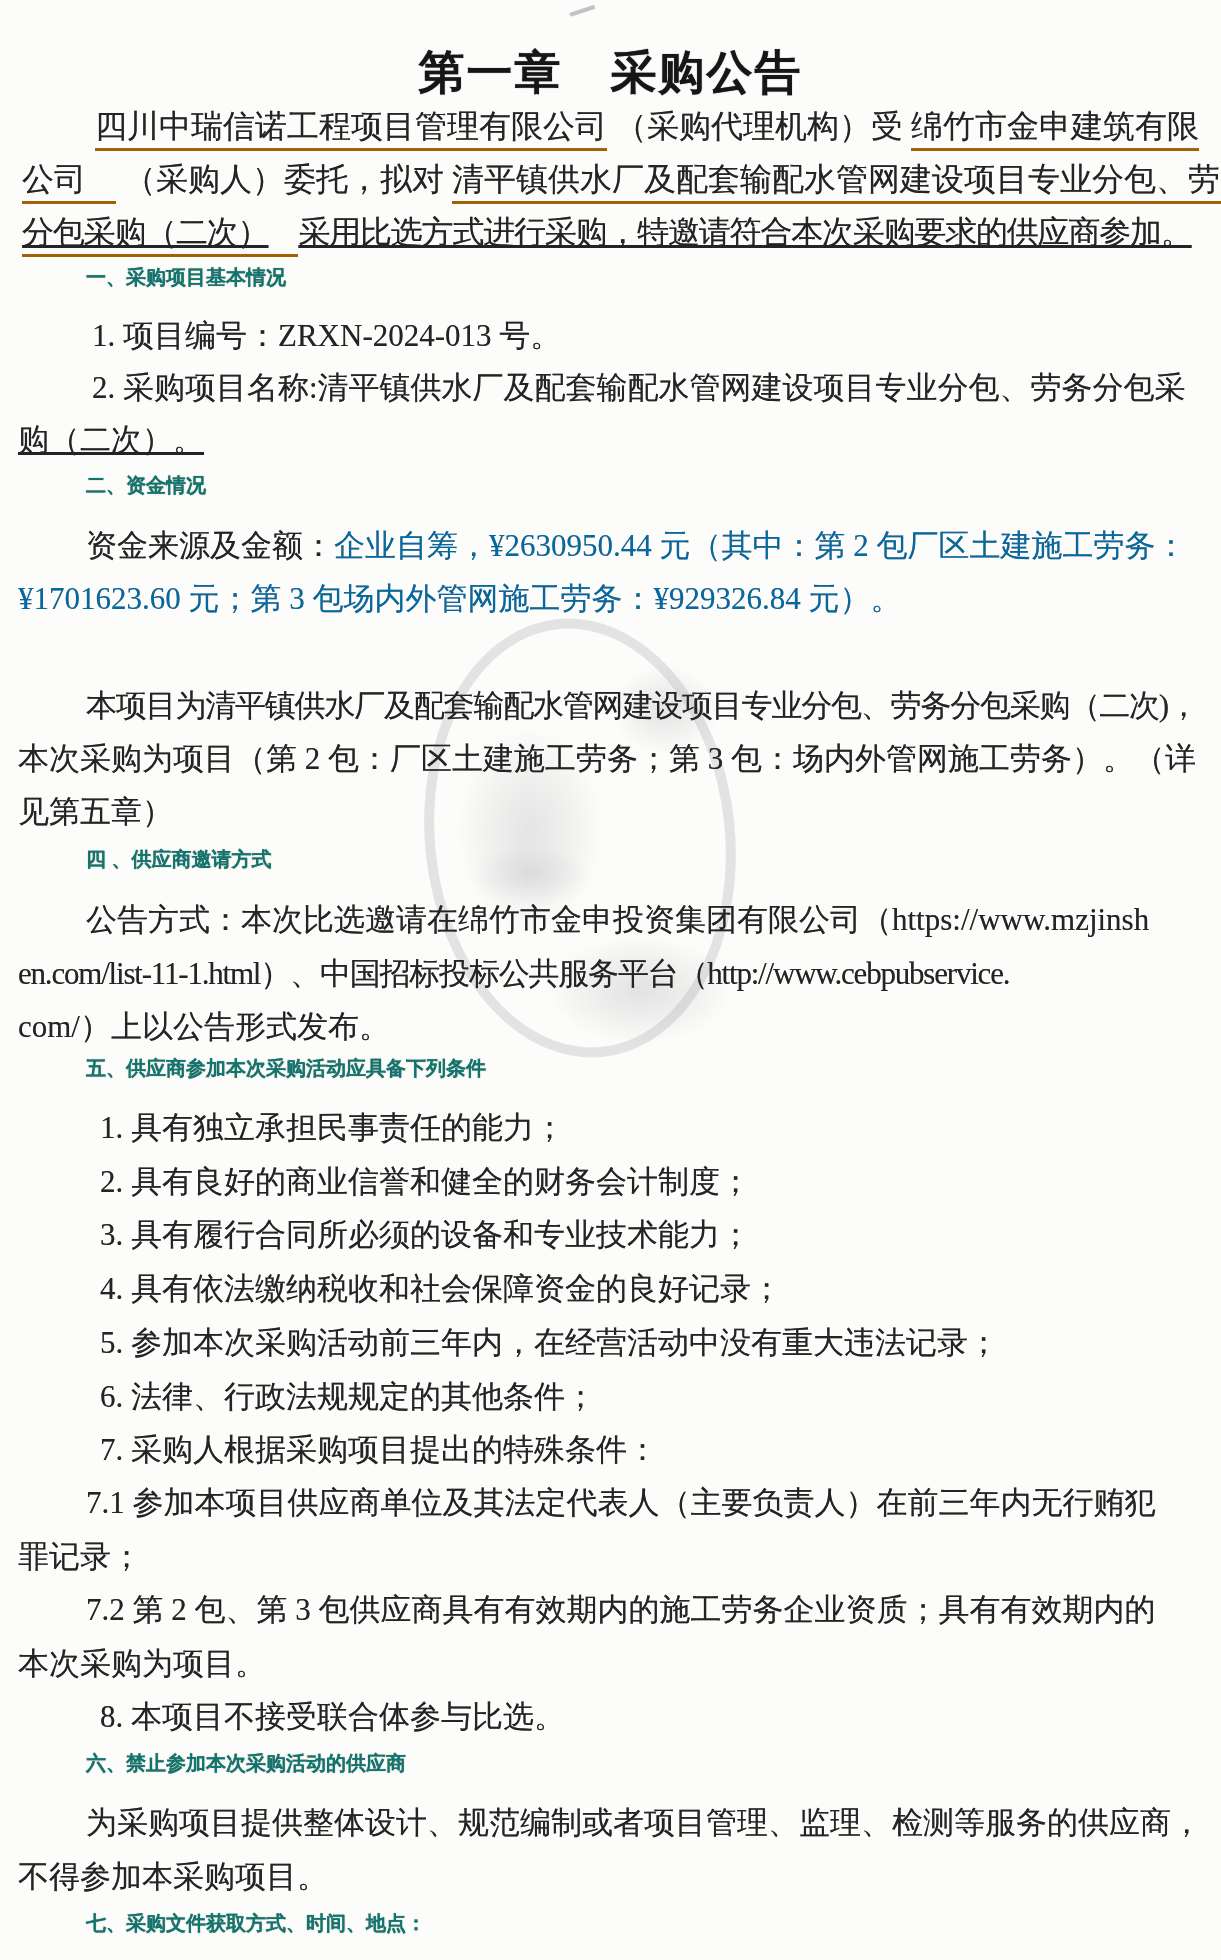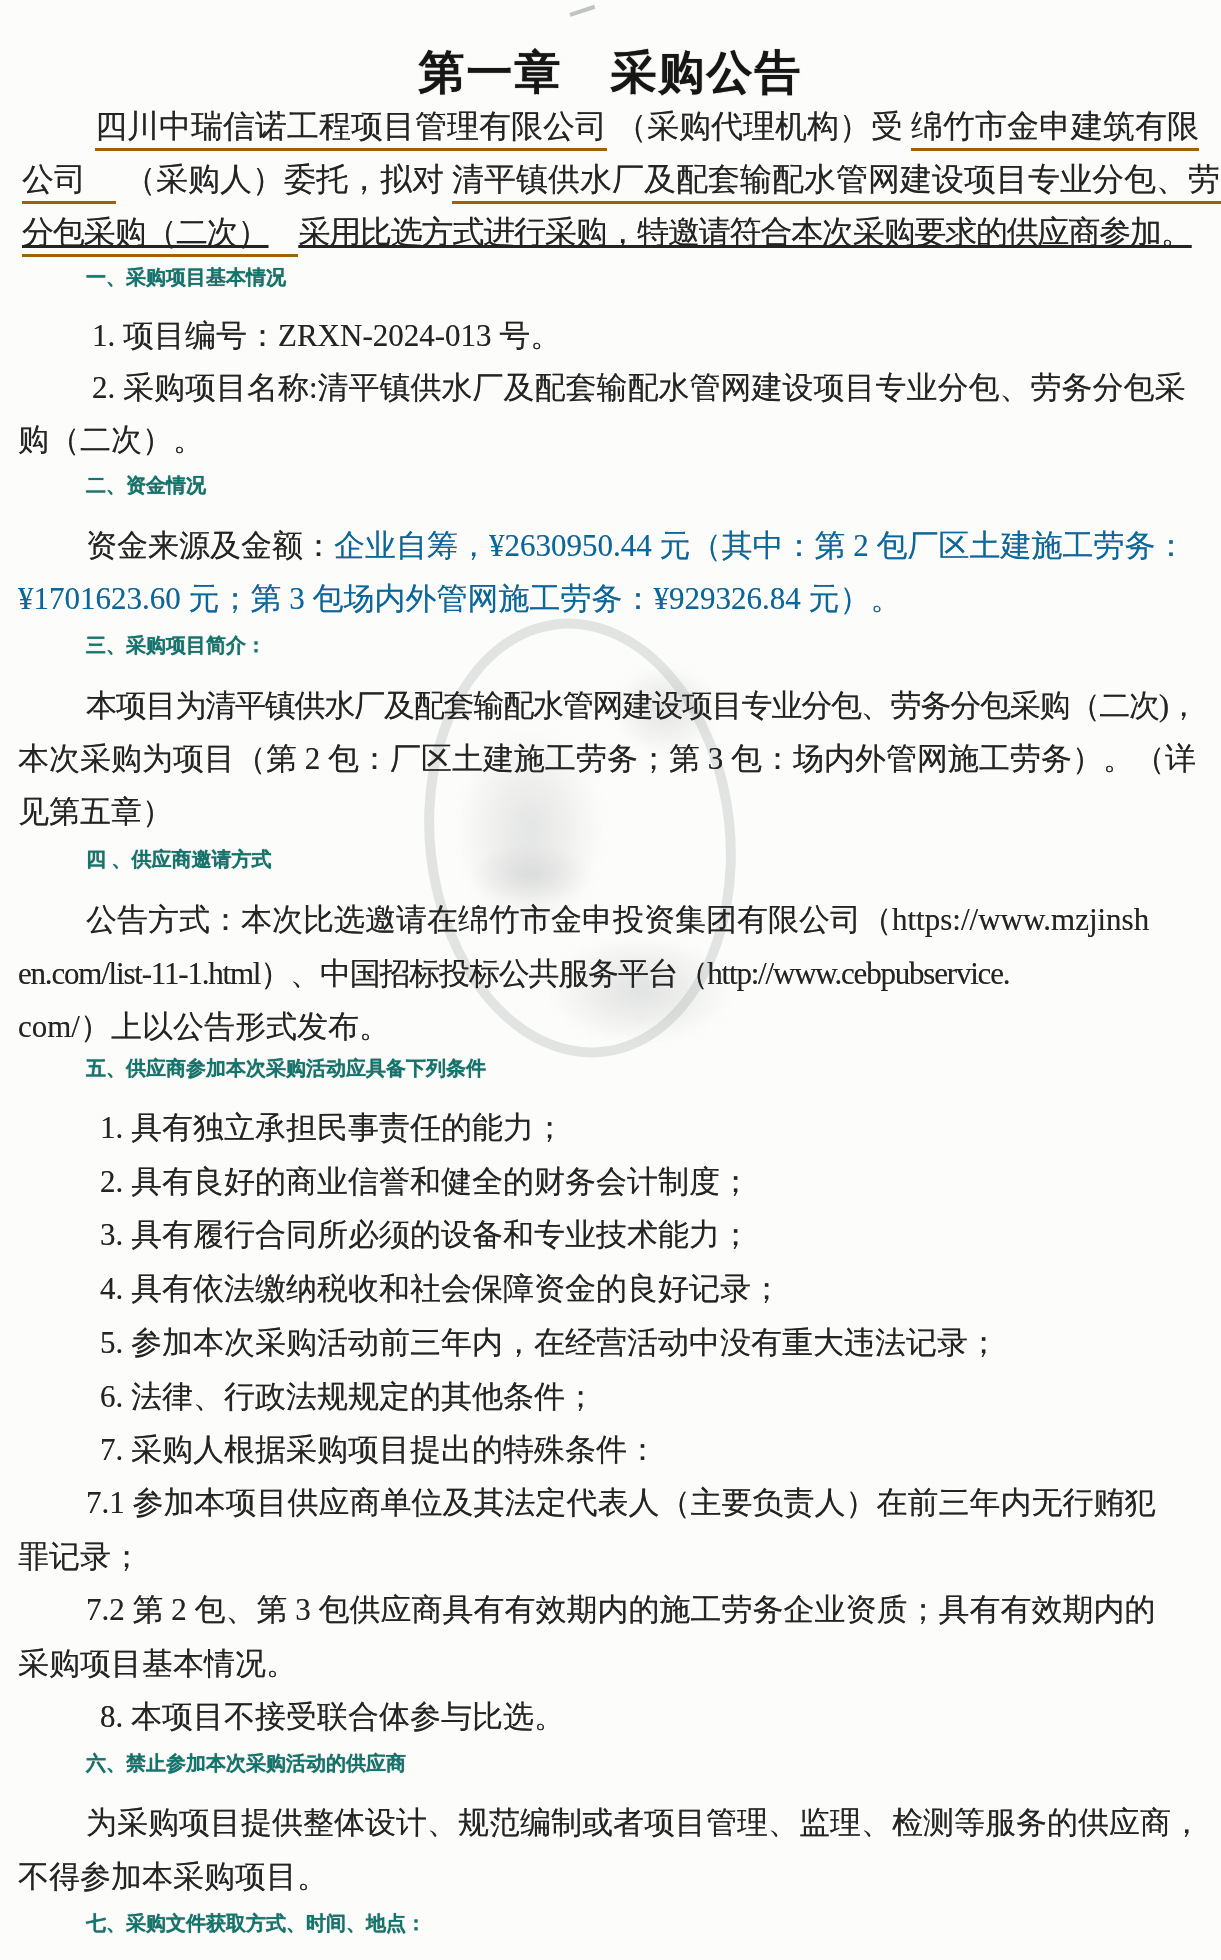--- a/index.html
+++ b/index.html
@@ -81,48 +81,47 @@
 
   <div class="line fs32" style="top:106px;left:95px;"><span class="u">四川中瑞信诺工程项目管理有限公司</span><span> （采购代理机构）受 </span><span class="u">绵竹市金申建筑有限</span></div>
 
   <div class="line fs32" style="top:159px;left:22px;"><span class="u u-ext">公司</span><span> （采购人）委托，拟对 </span><span class="u">清平镇供水厂及配套输配水管网建设项目专业分包、劳务</span></div>
 
   <div class="line fs32 tight" style="top:212px;left:22px;text-decoration:underline;"><span class="u u-ext">分包采购（二次）</span><span>采用比选方式进行采购，特邀请符合本次采购要求的供应商参加。</span></div>
 
   <div class="line hd" style="top:265px;left:86px;">一、采购项目基本情况</div>
   <div class="line" style="top:317px;left:92px;">1. 项目编号：ZRXN-2024-013 号。</div>
   <div class="line" style="top:369px;left:92px;">2. 采购项目名称:清平镇供水厂及配套输配水管网建设项目专业分包、劳务分包采</div>
-  <div class="line" style="top:421px;left:18px;">购（二次）。</div>
+  <div class="line" style="top:421px;left:18px;text-decoration:underline;">购（二次）。</div>
 
   <div class="line hd" style="top:473px;left:86px;">二、资金情况</div>
   <div class="line" style="top:527px;left:86px;"><span>资金来源及金额：</span><span class="red">企业自筹，¥2630950.44 元（其中：第 2 包厂区土建施工劳务：</span></div>
   <div class="line red" style="top:580px;left:18px;">¥1701623.60 元；第 3 包场内外管网施工劳务：¥929326.84 元）。</div>
 
-  <div class="line hd" style="top:633px;left:86px;">三、采购项目简介：</div>
   <div class="line tight" style="top:687px;left:86px;">本项目为清平镇供水厂及配套输配水管网建设项目专业分包、劳务分包采购（二次)，</div>
   <div class="line" style="top:740px;left:18px;">本次采购为项目（第 2 包：厂区土建施工劳务；第 3 包：场内外管网施工劳务）。（详</div>
   <div class="line" style="top:793px;left:18px;">见第五章）</div>
 
   <div class="line hd" style="top:847px;left:86px;">四 、供应商邀请方式</div>
   <div class="line" style="top:901px;left:86px;">公告方式：本次比选邀请在绵竹市金申投资集团有限公司（https://www.mzjinsh</div>
   <div class="line tight" style="top:955px;left:18px;">en.com/list-11-1.html）、中国招标投标公共服务平台（http://www.cebpubservice.</div>
   <div class="line" style="top:1008px;left:18px;">com/）上以公告形式发布。</div>
 
   <div class="line hd" style="top:1056px;left:86px;">五、供应商参加本次采购活动应具备下列条件</div>
   <div class="line" style="top:1109px;left:100px;">1. 具有独立承担民事责任的能力；</div>
   <div class="line" style="top:1163px;left:100px;">2. 具有良好的商业信誉和健全的财务会计制度；</div>
   <div class="line" style="top:1216px;left:100px;">3. 具有履行合同所必须的设备和专业技术能力；</div>
   <div class="line" style="top:1270px;left:100px;">4. 具有依法缴纳税收和社会保障资金的良好记录；</div>
   <div class="line" style="top:1324px;left:100px;">5. 参加本次采购活动前三年内，在经营活动中没有重大违法记录；</div>
   <div class="line" style="top:1378px;left:100px;">6. 法律、行政法规规定的其他条件；</div>
   <div class="line" style="top:1431px;left:100px;">7. 采购人根据采购项目提出的特殊条件：</div>
   <div class="line" style="top:1484px;left:86px;">7.1 参加本项目供应商单位及其法定代表人（主要负责人）在前三年内无行贿犯</div>
   <div class="line" style="top:1538px;left:18px;">罪记录；</div>
   <div class="line" style="top:1591px;left:86px;">7.2 第 2 包、第 3 包供应商具有有效期内的施工劳务企业资质；具有有效期内的</div>
-  <div class="line" style="top:1645px;left:18px;">采购项目基本情况。</div>
+  <div class="line" style="top:1645px;left:18px;">本次采购为项目。</div>
   <div class="line" style="top:1698px;left:100px;">8. 本项目不接受联合体参与比选。</div>
 
   <div class="line hd" style="top:1751px;left:86px;">六、禁止参加本次采购活动的供应商</div>
   <div class="line" style="top:1804px;left:86px;">为采购项目提供整体设计、规范编制或者项目管理、监理、检测等服务的供应商，</div>
   <div class="line" style="top:1858px;left:18px;">不得参加本采购项目。</div>
 
   <div class="line hd" style="top:1911px;left:86px;">七、采购文件获取方式、时间、地点：</div>
 
 </div>
 

